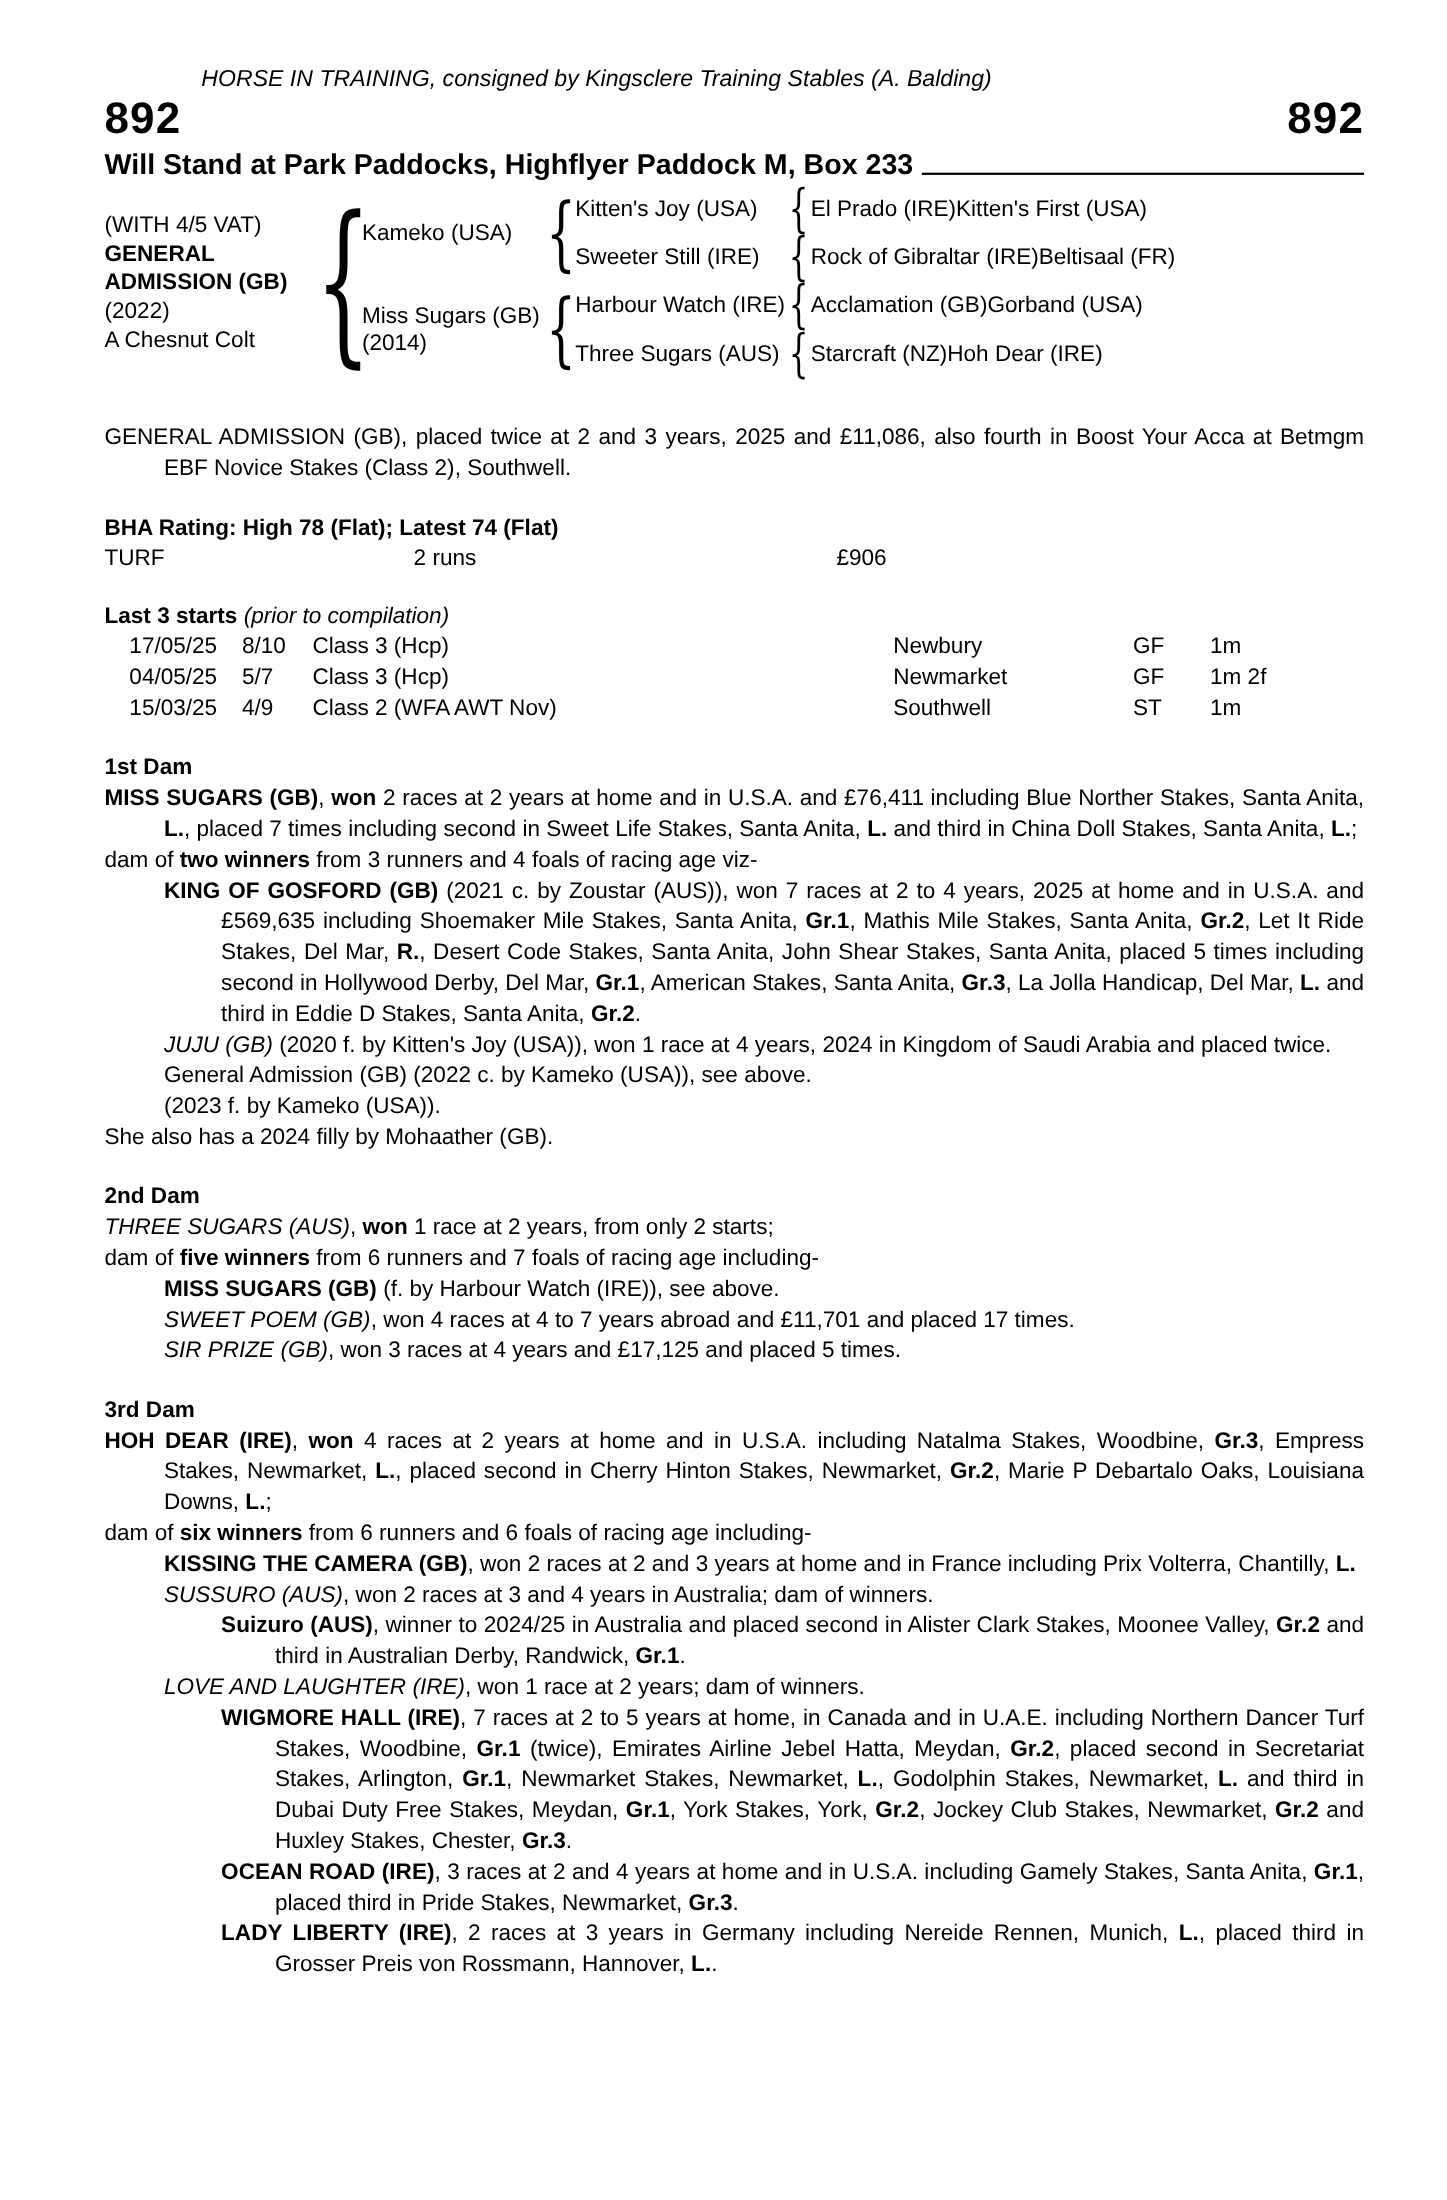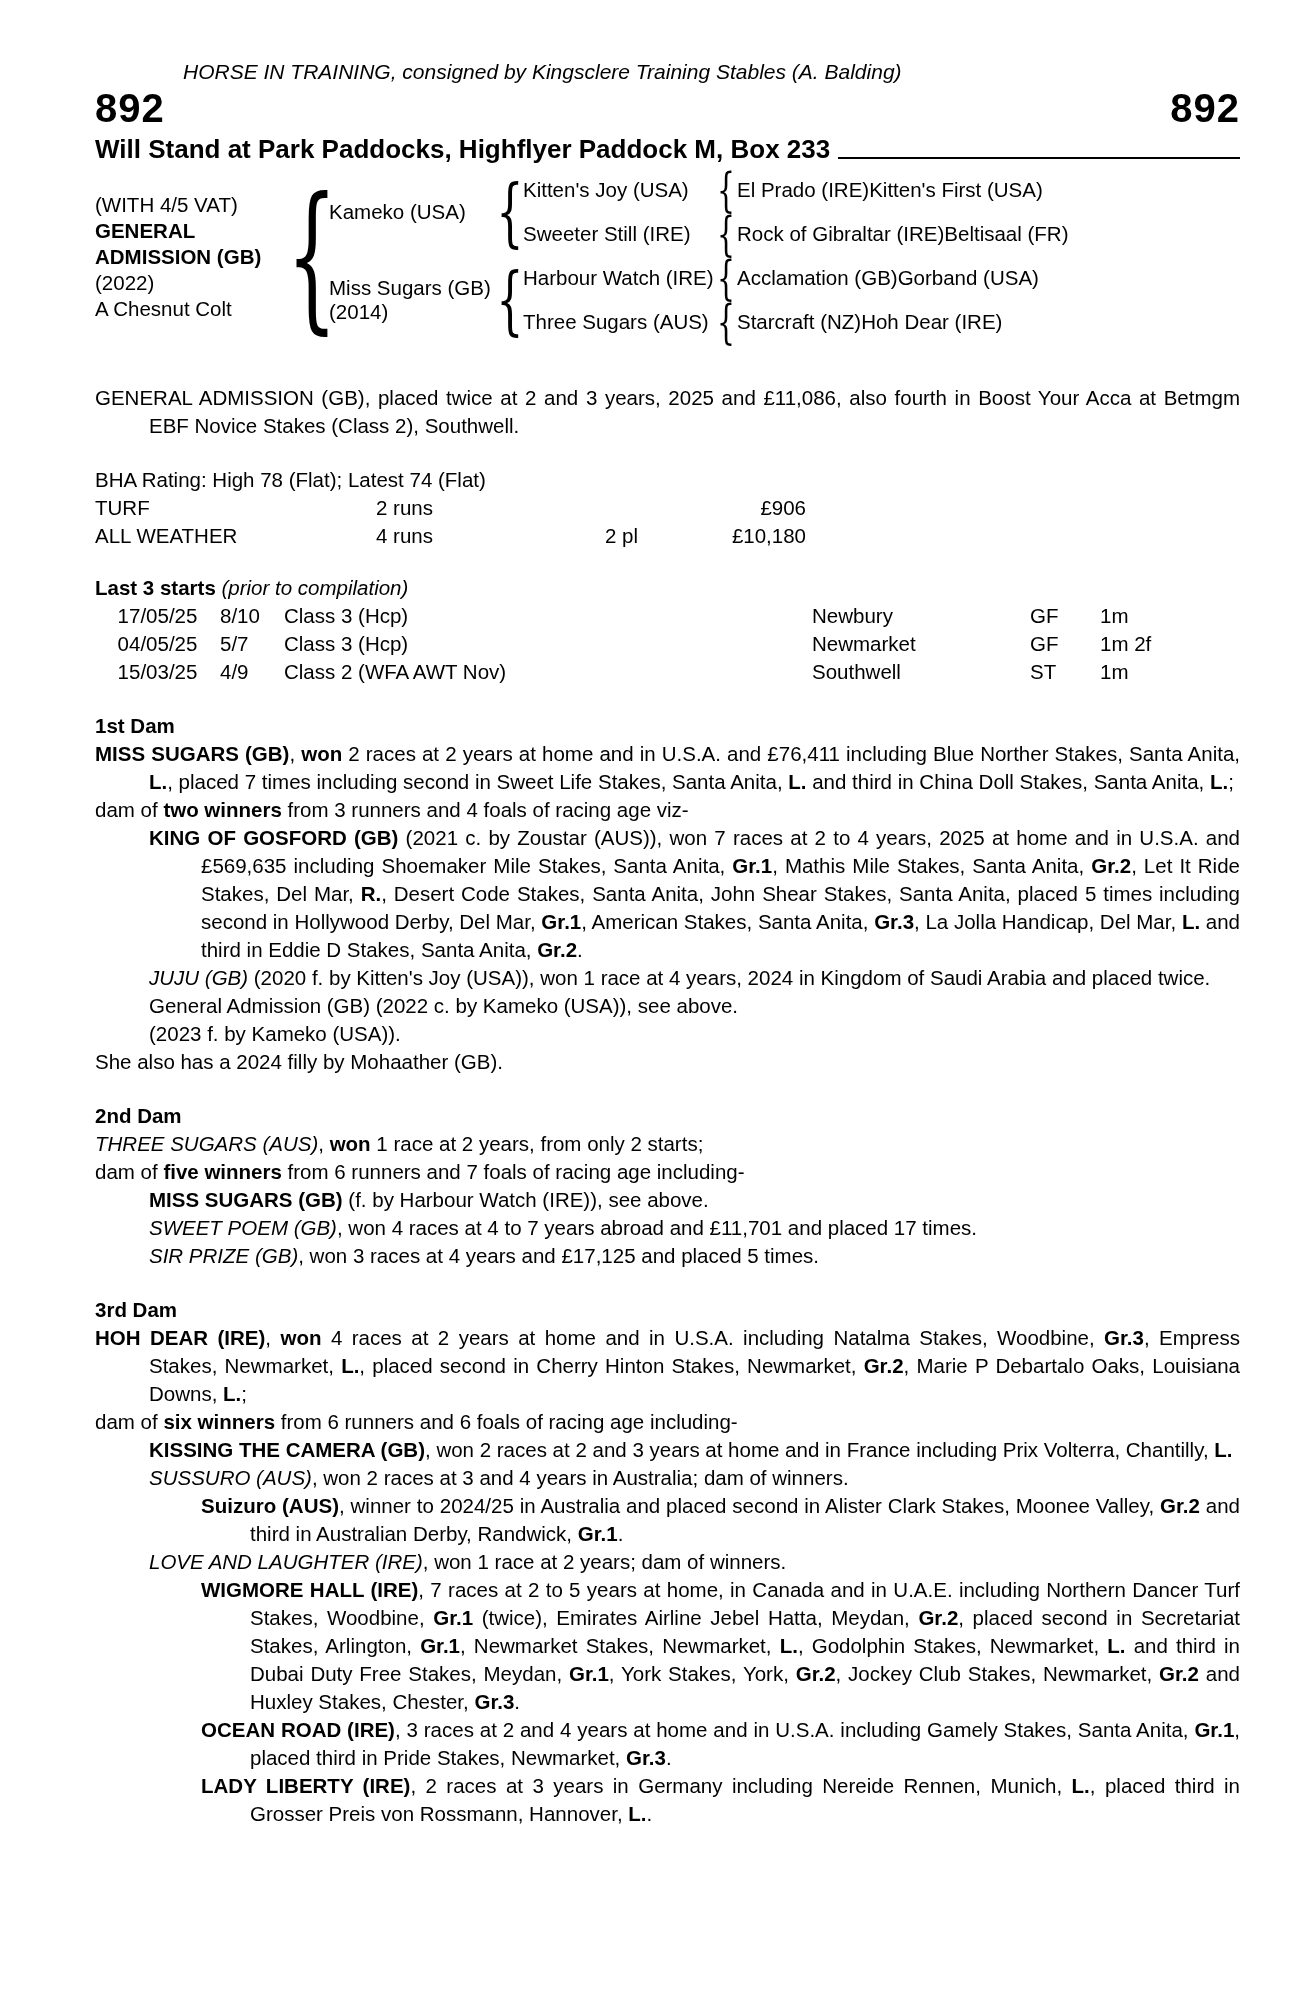--- a/index.html
+++ b/index.html
@@ -34,21 +34,21 @@
   .brace-big{height:160px;width:34px;font-size:160px;transform:scaleX(.5);}
   .brace-mid{height:72px;width:26px;font-size:74px;transform:scaleX(.58);}
   .brace-sm{height:44px;width:22px;font-size:47px;transform:scaleX(.6);}
 
   
   .para{margin:0;text-align:justify;}
   .l0{padding-left:54px;text-indent:-54px;}
   .l1{padding-left:106px;text-indent:-52px;}
   .l2{padding-left:155px;text-indent:-49px;}
   .race-summary{margin-top:40px;}
-  .bha{margin-top:26px;font-weight:normal;}
+  .bha{margin-top:26px;font-weight:bold;}
   .stats-row{display:flex;}
   .stats-c1{width:281px;}
   .stats-c2{width:229px;}
   .stats-c3{width:100px;}
   .stats-c4{width:101px;text-align:right;}
   .last3-head{margin-top:24px;}
   .last3-label{font-weight:bold;}
   .last3-note{font-style:italic;}
   .start-row{display:flex;}
   .st-date{width:125px;text-align:center;}
@@ -140,26 +140,20 @@
   <p class="para l0 race-summary"><span>GENERAL ADMISSION (GB), placed twice at 2 and 3 years, 2025 and £11,086, also fourth in Boost Your Acca at Betmgm EBF Novice Stakes (Class 2), Southwell.</span></p>
 
   <div class="bha">BHA Rating: High 78 (Flat); Latest 74 (Flat)</div>
 
   <div class="stats">
       <div class="stats-row">
         <div class="stats-c1">TURF</div>
         <div class="stats-c2">2 runs</div>
         <div class="stats-c3"></div>
         <div class="stats-c4">£906</div>
-      </div>
-      <div class="stats-row">
-        <div class="stats-c1">ALL WEATHER</div>
-        <div class="stats-c2">4 runs</div>
-        <div class="stats-c3">2 pl</div>
-        <div class="stats-c4">£10,180</div>
       </div>
     </div>
 
   <div class="last3-head">
     <span class="last3-label">Last 3 starts</span>
     <span class="last3-note">(prior to compilation)</span>
   </div>
 
   <div>
       <div class="start-row">

